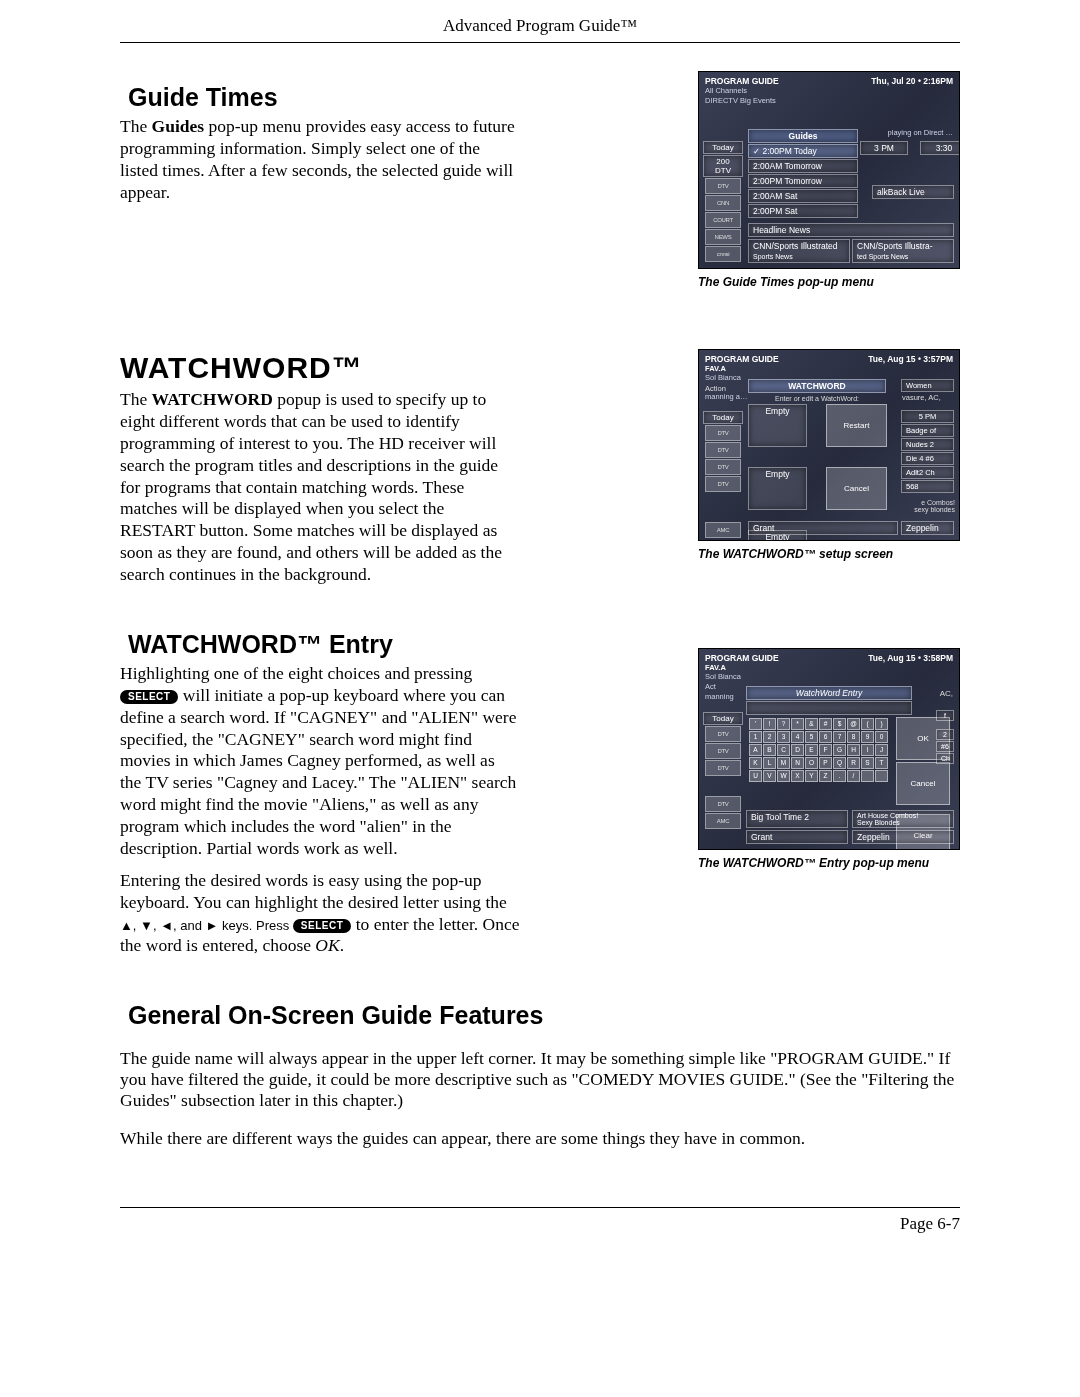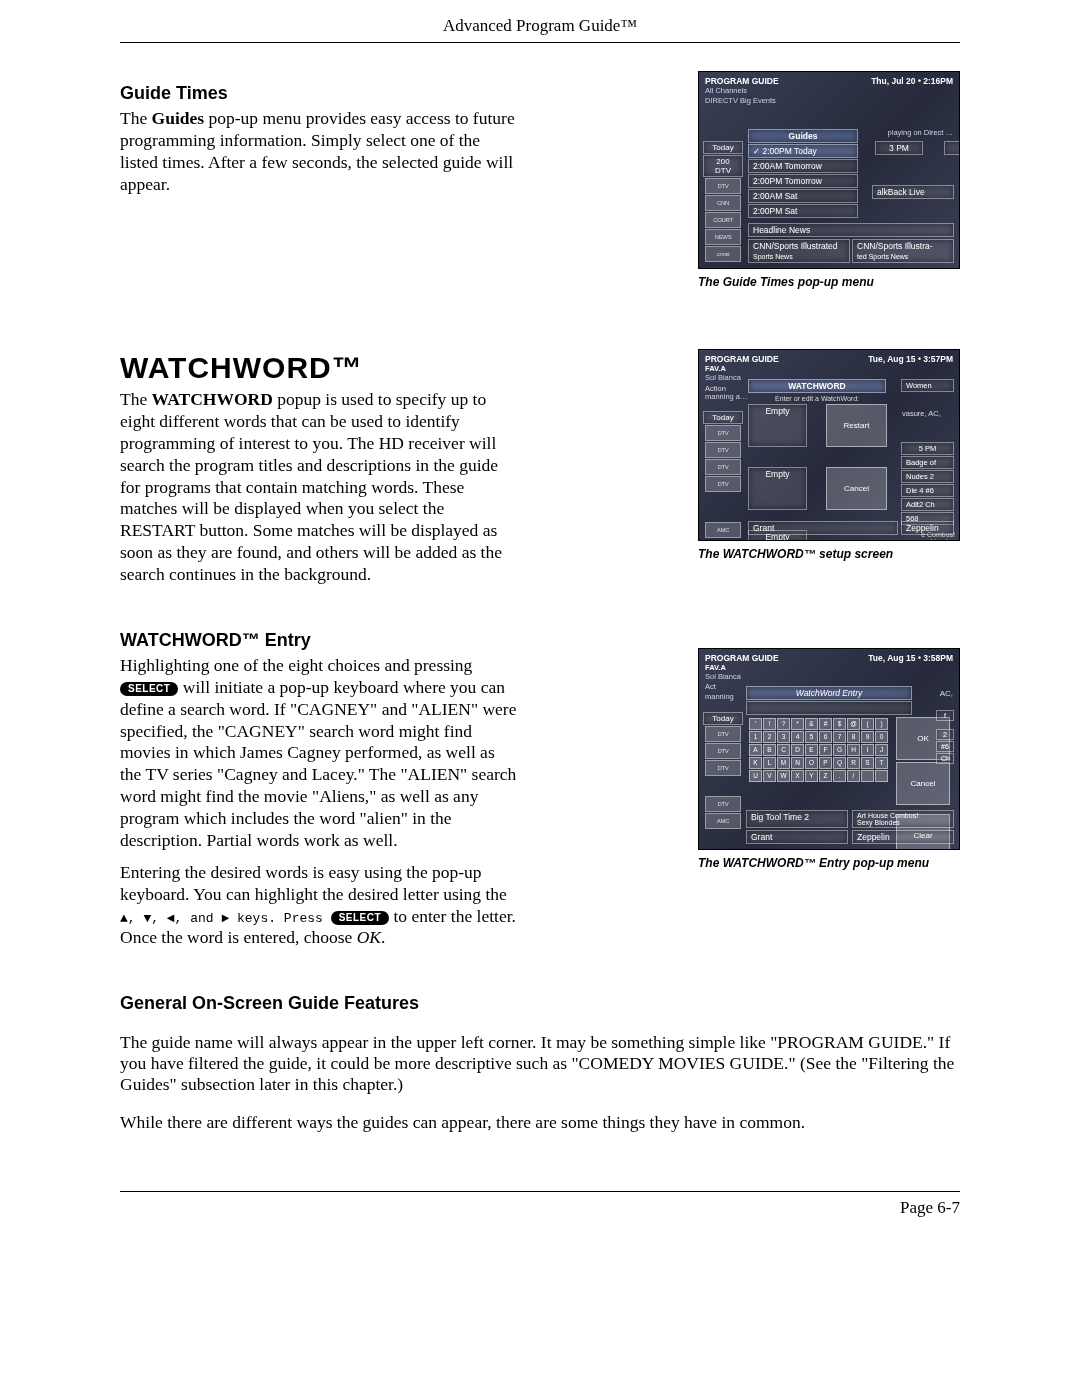--- a/index.html
+++ b/index.html
@@ -33,22 +33,22 @@
   .content {
     margin: 0 120px;
   }
   .section {
     margin-bottom: 22px;
     overflow: hidden;
   }
   .section h2 {
     font-family: Arial, Helvetica, sans-serif;
     font-weight: bold;
-    font-size: 18px;
-    margin: 12px 0 4px;
+    font-size: 25px;
+    margin: 12px 8px 4px;
   }
   .section h1.big {
     font-family: Arial, Helvetica, sans-serif;
     font-weight: 900;
     font-size: 30px;
     letter-spacing: 1px;
     margin: 40px 0 4px;
   }
   .twocol p {
     margin: 4px 0 10px;
@@ -85,21 +85,21 @@
     display: inline-block;
     background: #000; color: #fff;
     font-family: Arial, sans-serif;
     font-size: 10px; font-weight: bold;
     letter-spacing: 0.5px;
     padding: 1px 8px;
     border-radius: 10px;
     vertical-align: 1px;
   }
   .tri {
-    font-family: Liberation Mono, monospace;
+    font-family: Liberation Sans, sans-serif;
     font-size: 13px;
   }
   .footer {
     text-align: right;
     margin: 0 120px;
     font-size: 17px;
   }
   .shot-header {
     display: flex; justify-content: space-between;
     padding: 4px 6px 1px; font-weight: bold; color: #fff;
@@ -182,21 +182,21 @@
             <div class="shot-cell" style="margin:1px 0">Today</div>
             <div class="shot-cell" style="margin:1px 0;white-space:pre-line">200
 DTV</div>
             <div class="logo-chip">DTV</div>
             <div class="logo-chip">CNN</div>
             <div class="logo-chip">COURT</div>
             <div class="logo-chip">NEWS</div>
             <div class="logo-chip">cnnsi</div>
           </div>
 
-          <div style="position:absolute; right:1px; top:68px; width:84px; display:flex; gap:19px">
+          <div style="position:absolute; right:16px; top:68px; width:84px; display:flex; gap:10px">
             <div class="shot-cell narrow" style="text-align:center">3 PM</div>
             <div class="shot-cell narrow" style="text-align:center">3:30</div>
           </div>
           <div style="position:absolute; right:4px; top:112px; width:84px">
             <div class="shot-cell">alkBack Live</div>
           </div>
 
           <div style="position:absolute; left:48px; bottom:4px; right:4px">
             <div class="shot-cell">Headline News</div>
             <div style="display:flex">
@@ -254,21 +254,21 @@
                 <div></div>
               <div class="shot-cell">Empty</div>
                 <div></div>
               <div class="shot-cell">Empty</div>
                 <div></div>
             </div>
           </div>
 
           <div style="position:absolute; right:4px; top:28px; width:55px; font-size:7.5px">
             <div class="shot-cell">Women</div>
-            <div style="padding:16px 2px">vasure, AC,</div>
+            <div style="padding:0 2px">vasure, AC,</div>
             <div class="shot-cell" style="text-align:center;margin-top:8px">5 PM</div>
             <div class="shot-cell">Badge of</div>
             <div class="shot-cell">Nudes 2</div>
             <div class="shot-cell">Die 4 #6</div>
             <div class="shot-cell">Adlt2 Ch</div>
             <div class="shot-cell">568</div>
             <div style="font-size:7px;text-align:right;margin-top:6px">e Combos!</div>
             <div style="font-size:7px;text-align:right">sexy blondes</div>
           </div>
 

